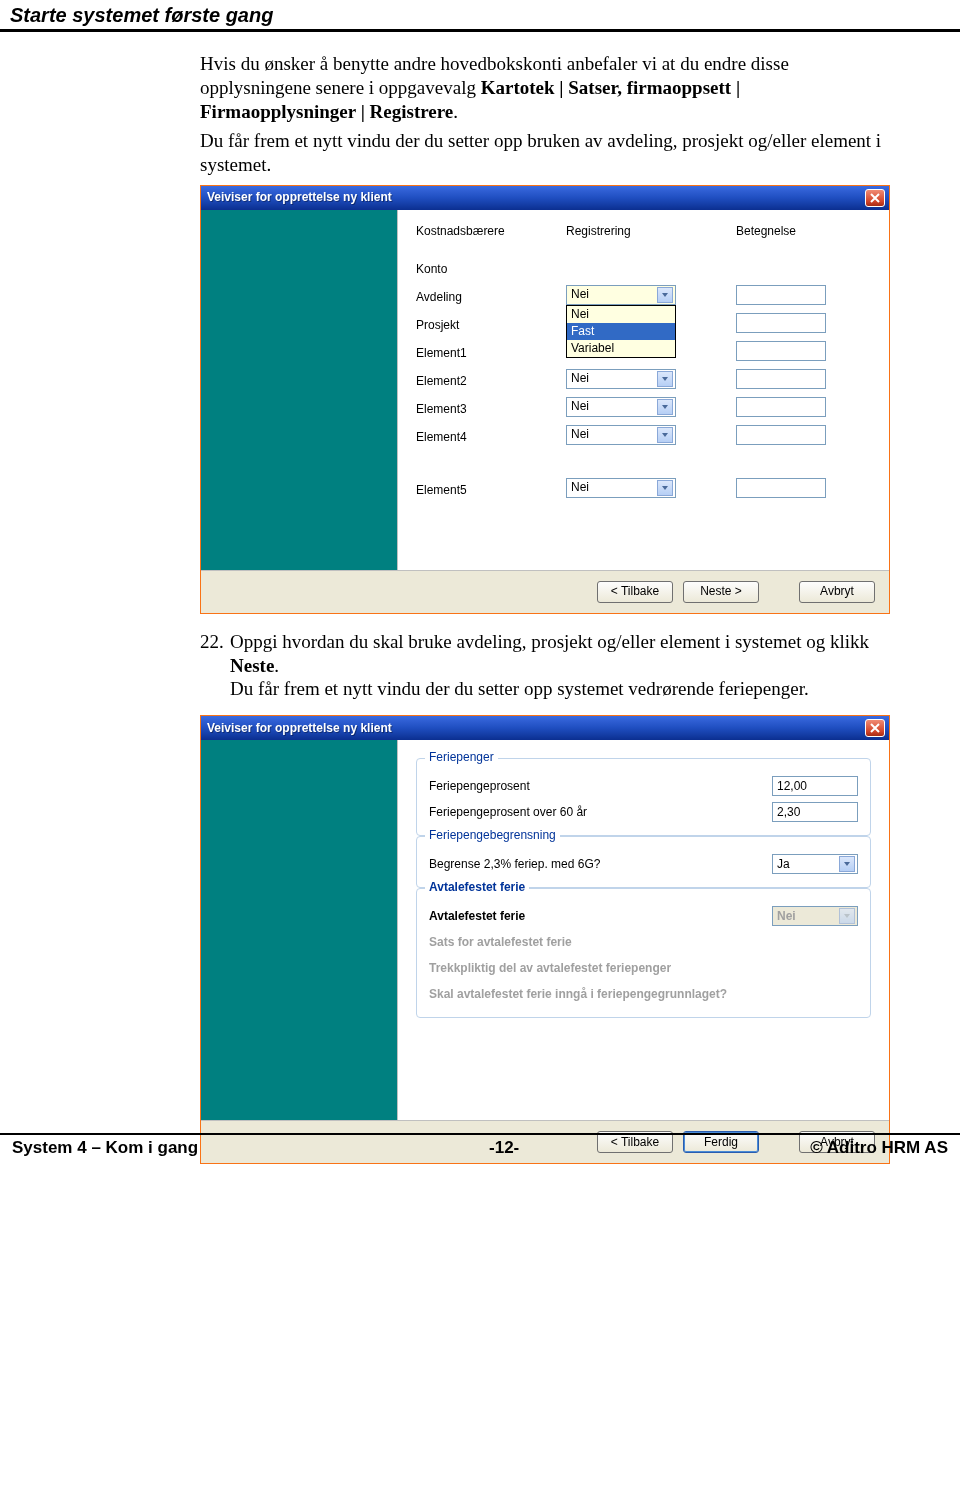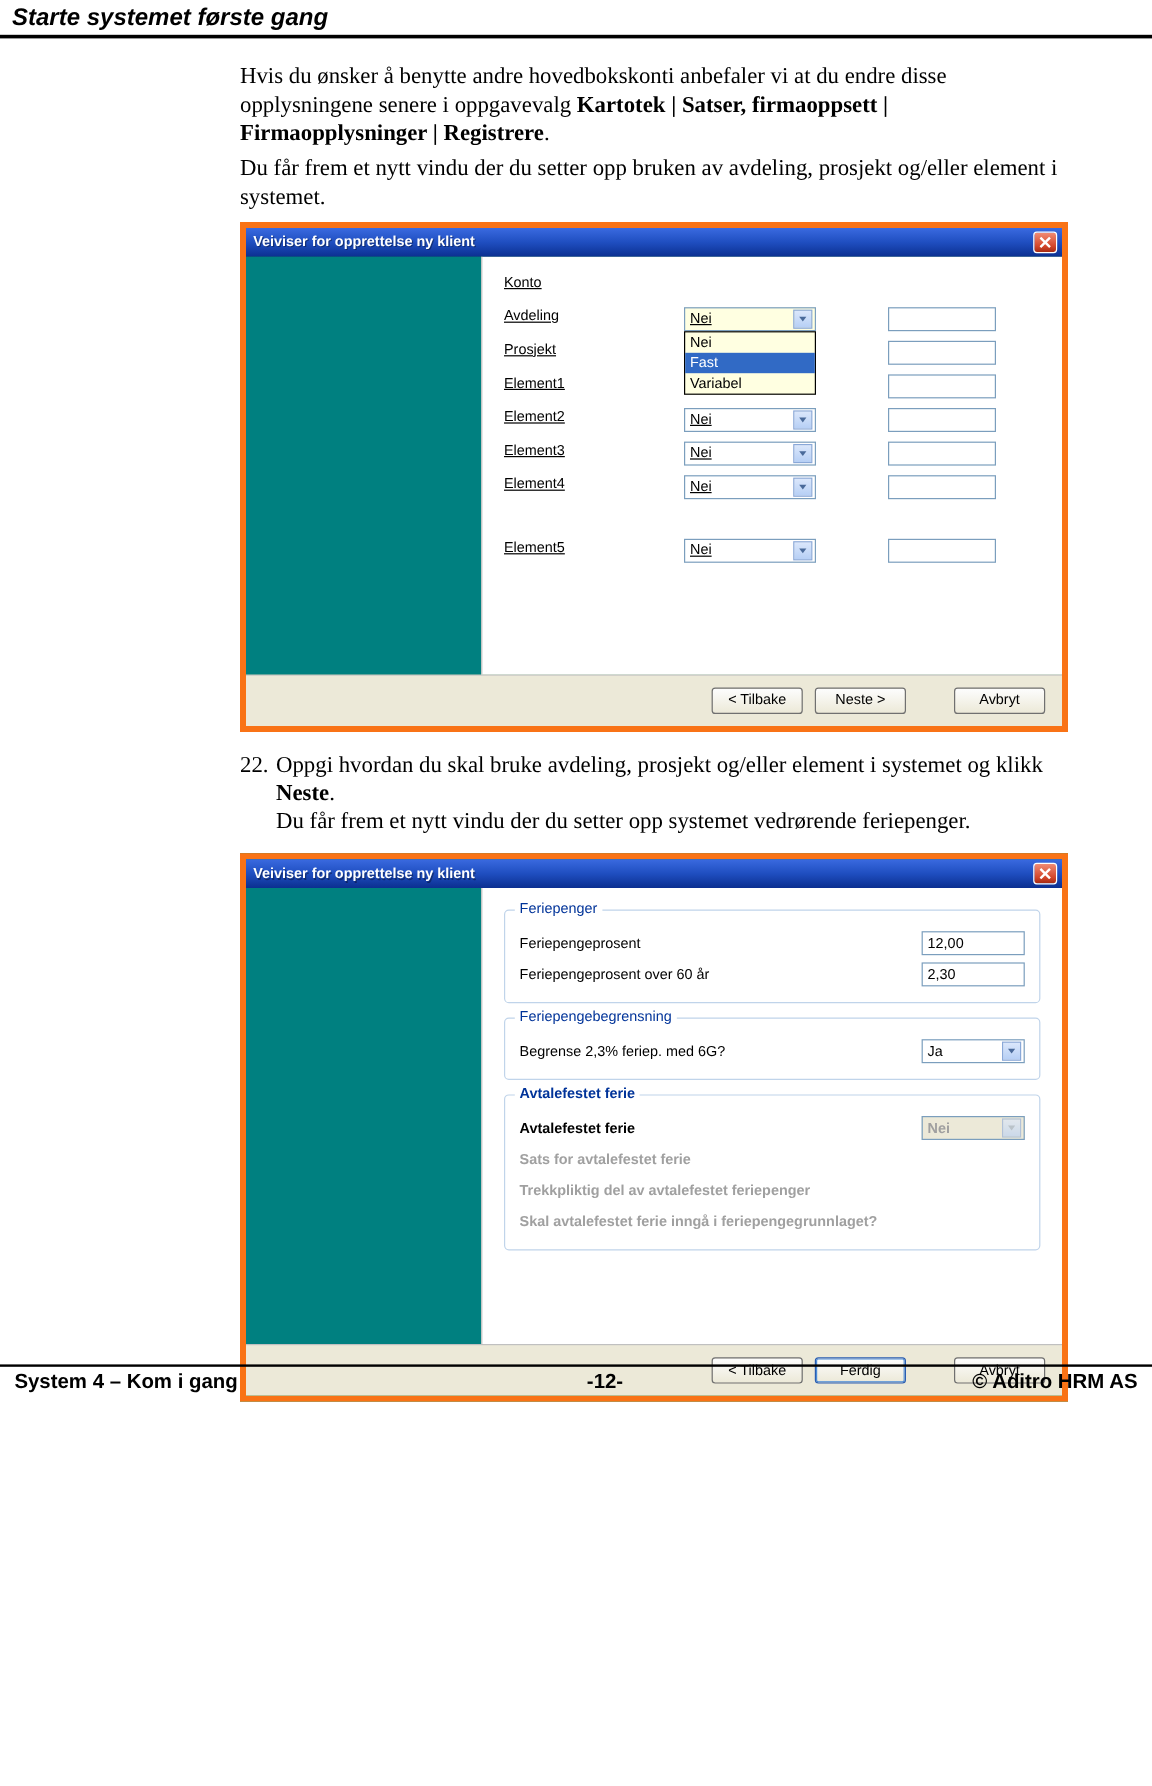--- a/index.html
+++ b/index.html
@@ -35,24 +35,24 @@
   b { font-weight: bold; }
   .numitem {
     display: flex;
     margin-top: 4px;
   }
   .numitem .num { min-width: 30px; }
   .numitem .txt { flex: 1; }
   .dialog {
     margin: 8px 0 16px 0;
     width: 690px;
-    border: 5px solid #f97316;
+    border: 1px solid #f97316;
     font-family: Tahoma, Arial, sans-serif;
     font-size: 12px;
-    background: #15803d;
+    background: #4c1d95;
     position: relative;
   }
   .titlebar {
     height: 24px;
     background: linear-gradient(#3a6ae0, #1f4ec0 50%, #0b2f90);
     color: #fff;
     display: flex;
     align-items: center;
     justify-content: space-between;
     padding: 0 4px 0 6px;
@@ -89,24 +89,23 @@
     display: flex;
     font-size: 12px;
     color: #000;
     margin-bottom: 10px;
   }
   .hdr-row .c1 { width: 150px; }
   .hdr-row .c2 { width: 170px; }
   .hdr-row .c3 { flex: 1; }
   .frow {
     display: flex;
-    align-items: flex-start;
+    align-items: flex-end;
     height: 28px;
     font-size: 12px;
-    text-decoration: underline;
   }
   .frow .c1 { width: 150px; }
   .frow .c2 { width: 110px; position: relative; }
   .frow .c3 { width: 90px; margin-left: 60px; }
   .combo {
     height: 20px;
     border: 1px solid #7b9ebd;
     background: #fff;
     display: flex;
     align-items: center;
@@ -170,21 +169,20 @@
     position: absolute;
     top: -9px; left: 8px;
     background: #fff;
     padding: 0 4px;
   }
   .groupbox {
     border: 1px solid #c0d4ea;
     border-radius: 4px;
     padding: 14px 12px 10px 12px;
     position: relative;
-    margin-bottom: 12px;
   }
   .grow {
     display: flex;
     align-items: center;
     height: 26px;
     font-size: 12px;
   }
   .grow .lbl { flex: 1; }
   .grow .val { width: 86px; }
   .grow .val2 { width: 86px; display:flex; }
@@ -221,20 +219,25 @@
         <span class="title-text">Veiviser for opprettelse ny klient</span>
         <span class="close-btn">
           <svg viewBox="0 0 10 10">
               <path d="M1 1 L9 9 M9 1 L1 9" stroke="#fff" stroke-width="2"></path>
             </svg>
         </span>
       </div>
       <div class="dlg-body">
         <div class="sidepanel" style="min-height:348px;"></div>
         <div class="mainpanel">
+          <div class="hdr-row">
+            <div class="c1">Kostnadsbærere</div>
+            <div class="c2">Registrering</div>
+            <div class="c3">Betegnelse</div>
+          </div>
 
           <div class="frow">
             <div class="c1">Konto</div>
           </div>
 
           <div class="frow">
             <div class="c1">Avdeling</div>
             <div class="c2">
               <div class="combo open">
                 <span>Nei</span>

